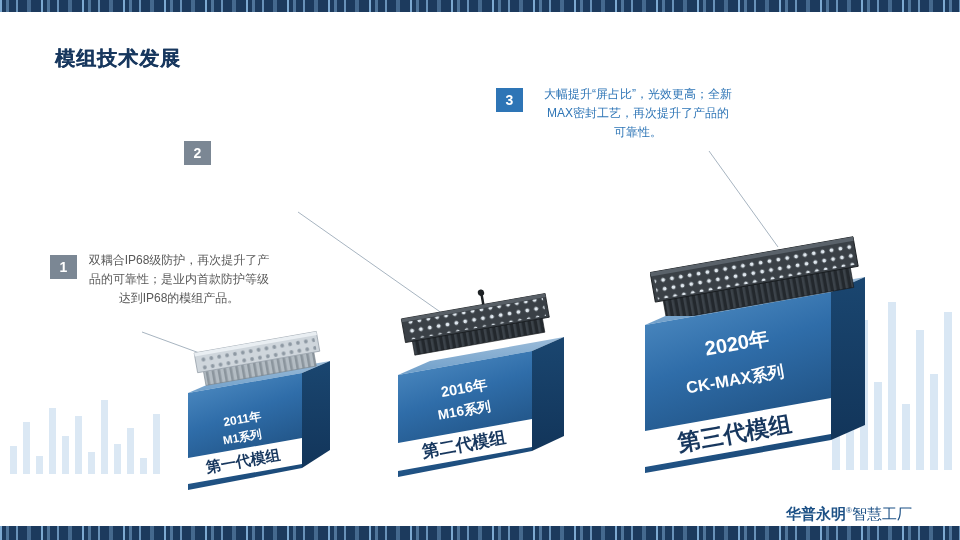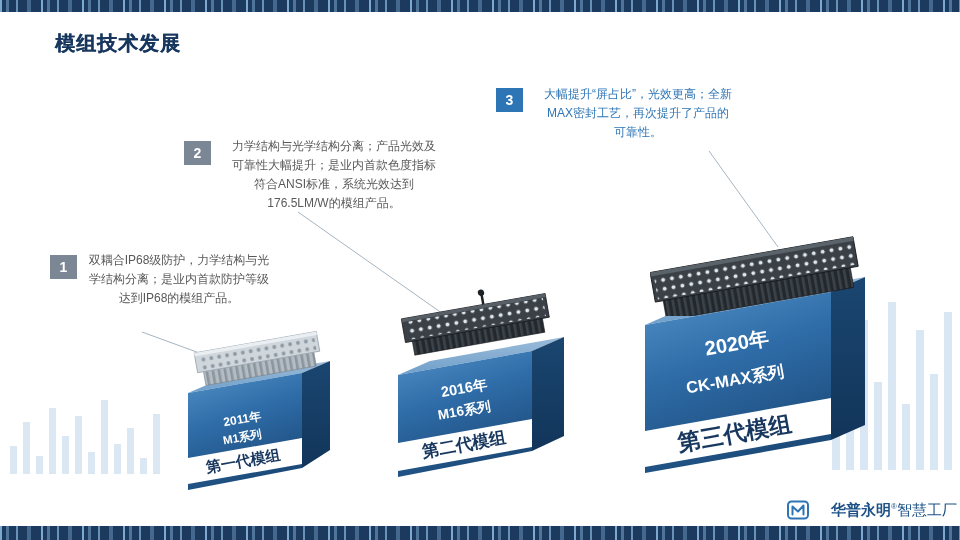--- a/index.html
+++ b/index.html
@@ -13,40 +13,40 @@
     background-image:
       repeating-linear-gradient(90deg,
         rgba(130,175,215,.95) 0 2px, transparent 2px 6px,
         rgba(130,175,215,.50) 6px 9px, transparent 9px 16px,
         rgba(130,175,215,.75) 16px 18px, transparent 18px 27px,
         rgba(130,175,215,.40) 27px 31px, transparent 31px 41px);
   }
   .topbar { top:0; height:12px; }
   .bottombar { top:526px; height:14px; }
   .slide-title {
-    position:absolute; left:55px; top:30px;
+    position:absolute; left:55px; top:45px;
     font-size:20px; font-weight:800; color:#17375e; letter-spacing:1px;
     text-shadow:0.6px 0 0 #17375e;
   }
   .badge {
     position:absolute; width:27px; height:24px;
     display:flex; align-items:center; justify-content:center;
     color:#fff; font-size:14px; font-weight:bold;
   }
   .badge-gray { background:#7b8794; }
   .badge-blue { background:#2e75b6; }
   .callout-text {
     position:absolute; font-size:12px; line-height:19px; color:#595959;text-align:center;
   }
   .callout-blue { color:#2e75b6; }
   .abs { position:absolute; }
   svg { display:block; }
   .logo {
     position:absolute; left:786px; top:498px; height:24px;
-    display:flex; align-items:center; gap:21px;
+    display:flex; align-items:center; gap:7px;flex-direction:column;
   }
   .logo-text { font-size:15px; color:#1d5186; white-space:nowrap; }
   .logo-brand { font-weight:bold; }
   .logo-reg { font-size:8px; vertical-align:super; }
   .logo-suffix { font-weight:normal; }
 </style>
 </head>
 <body>
 
 <div class="stage">
@@ -178,24 +178,23 @@
   <svg class="abs" style="left:650px; top:232px" width="215" height="84" viewBox="0 0 215 84">
     <g transform="rotate(-10 107 42)">
       <rect x="10" y="48" width="190" height="24" fill="url(#pFinsDark)" stroke="#14171a" stroke-width="0.6"></rect>
       <rect x="2" y="22" width="206" height="30" fill="#3a4046" stroke="#181c1f" stroke-width="0.9"></rect>
       <rect x="2" y="22" width="206" height="4" fill="#5a626a"></rect>
       <rect x="5" y="27" width="200" height="23" fill="url(#pDots)"></rect>
     </g>
   </svg>
 
   <div class="badge badge-gray" style="left:50px; top:255px">1</div>
-  <div class="callout-text" style="left:88px; top:251px; width:182px">双耦合IP68级防护，力学结构与光学结构分离；是业内首款防护等级达到IP68的模组产品。</div>
+  <div class="callout-text" style="left:88px; top:251px; width:182px">双耦合IP68级防护，再次提升了产品的可靠性；是业内首款防护等级达到IP68的模组产品。</div>
 
   <div class="badge badge-gray" style="left:184px; top:141px">2</div>
-  <div class="callout-text" style="left:232px; top:137px; width:204px">力学结构与光学结构分离；产品光效及可靠性大幅提升；是业内首款色度指标符合ANSI标准，系统光效达到176.5LM/W的模组产品。</div>
 
   <div class="badge badge-blue" style="left:496px; top:88px">3</div>
   <div class="callout-text callout-blue" style="left:543px; top:85px; width:190px">大幅提升“屏占比”，光效更高；全新MAX密封工艺，再次提升了产品的可靠性。</div>
 
   <div class="logo">
     <svg width="24" height="24" viewBox="0 0 24 24">
       <rect x="2" y="3.5" width="20" height="17" rx="3.5" fill="none" stroke="#2e75b6" stroke-width="2"></rect>
       <path d="M6.5 16.5 V8.5 L12 13.5 L17.5 7.5 V16.5" fill="none" stroke="#2e75b6" stroke-width="2" stroke-linecap="round" stroke-linejoin="round"></path>
     </svg>
     <div class="logo-text">

